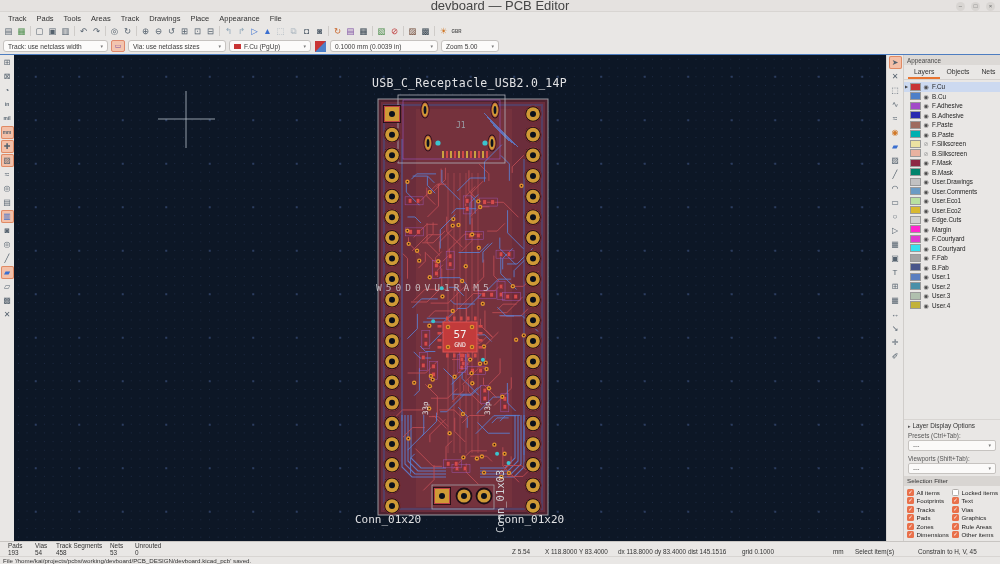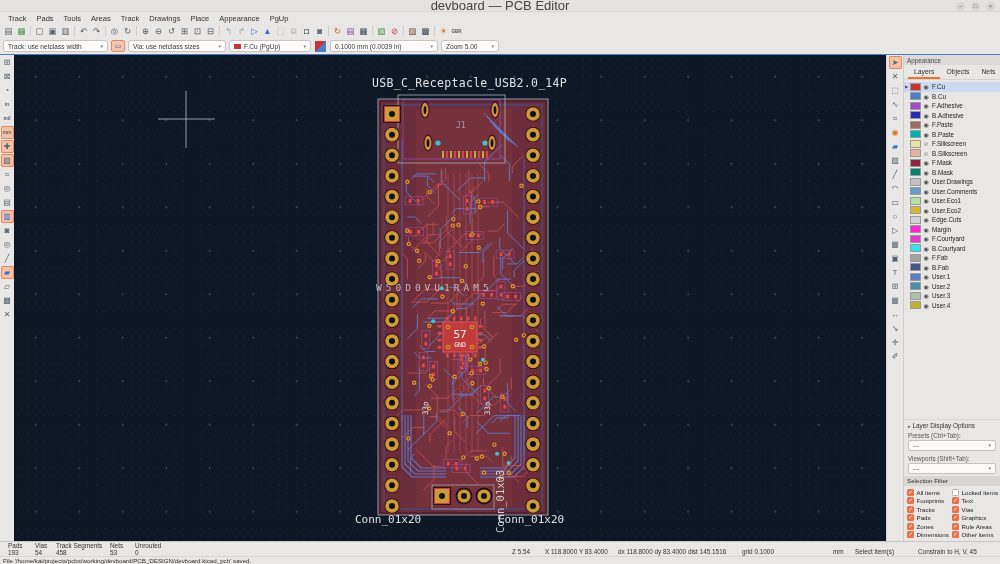--- a/index.html
+++ b/index.html
@@ -88,21 +88,21 @@
 
 <div class="menubar" id="menubar">
     <div class="menu-item">Track</div>
     <div class="menu-item">Pads</div>
     <div class="menu-item">Tools</div>
     <div class="menu-item">Areas</div>
     <div class="menu-item">Track</div>
     <div class="menu-item">Drawings</div>
     <div class="menu-item">Place</div>
     <div class="menu-item">Appearance</div>
-    <div class="menu-item">PgUp</div>
+    <div class="menu-item">File</div>
   </div>
 
 <div class="toolbar" id="toolbar-top">
     <div class="tb-icon">
       <span>▤</span>
     </div>
     <div class="tb-icon">
       <span style="color: rgb(78, 143, 78);">▦</span>
     </div>
     <div class="tb-sep"></div>

